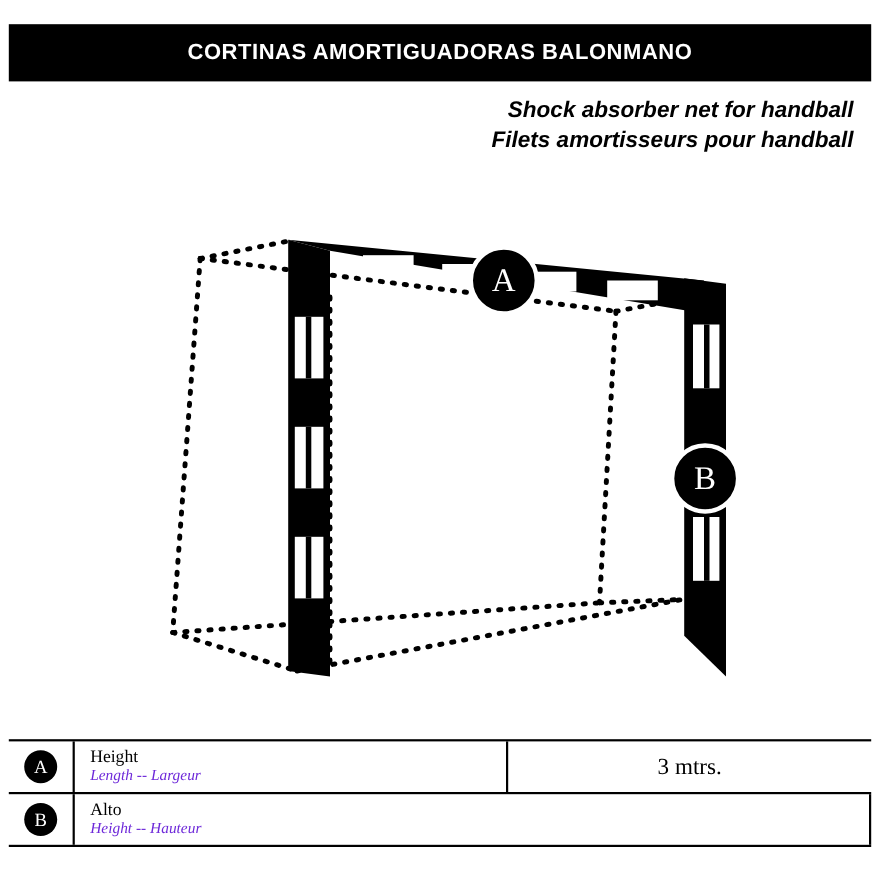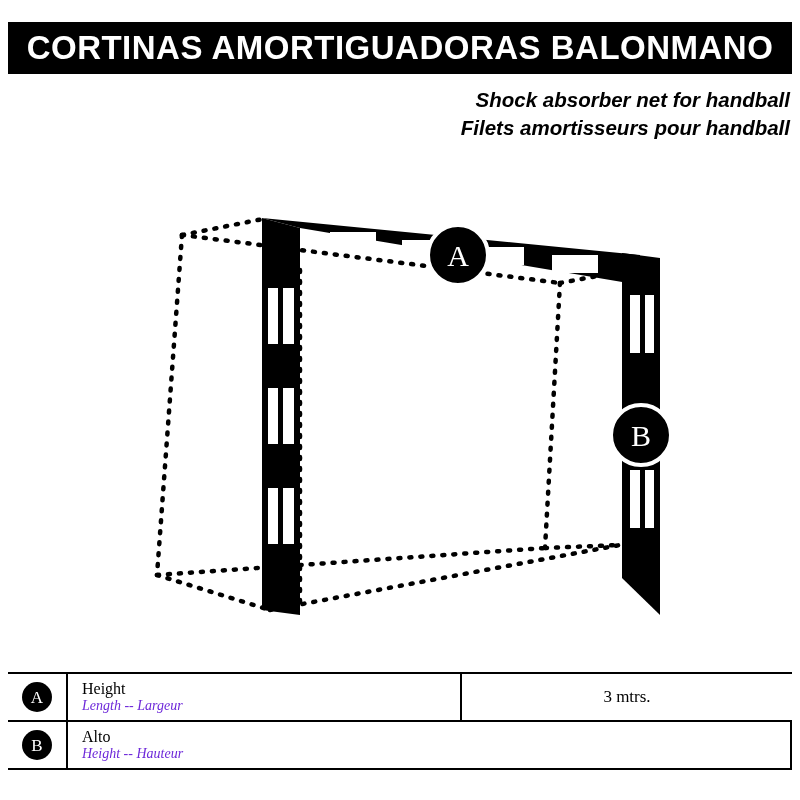--- a/index.html
+++ b/index.html
@@ -28,28 +28,28 @@
     height: 52px;
     background: #000000;
     display: flex;
     align-items: center;
     justify-content: center;
   }
   .title-bar .title-text {
     color: #ffffff;
     font-family: "Liberation Sans", sans-serif;
     font-weight: bold;
-    font-size: 33px;
+    font-size: 20px;
     letter-spacing: 0.5px;
     white-space: nowrap;
   }
 
   .subtitles {
     position: absolute;
-    right: 10px;
+    right: 24px;
     top: 86px;
     text-align: right;
   }
   .subtitles div {
     font-family: "Liberation Sans", sans-serif;
     font-style: italic;
     font-weight: bold;
     font-size: 20.5px;
     color: #000000;
     line-height: 28px;
@@ -126,21 +126,21 @@
     font-size: 14px;
     color: #6d28d9;
     line-height: 16px;
   }
   .cell-value {
     width: 330px;
     display: flex;
     align-items: center;
     justify-content: center;
     font-family: "Liberation Serif", serif;
-    font-size: 17px;
+    font-size: 21px;
     color: #000000;
     box-sizing: border-box;
   }
 </style>
 </head>
 <body>
 
 <div class="page">
 
   <div class="title-bar">

